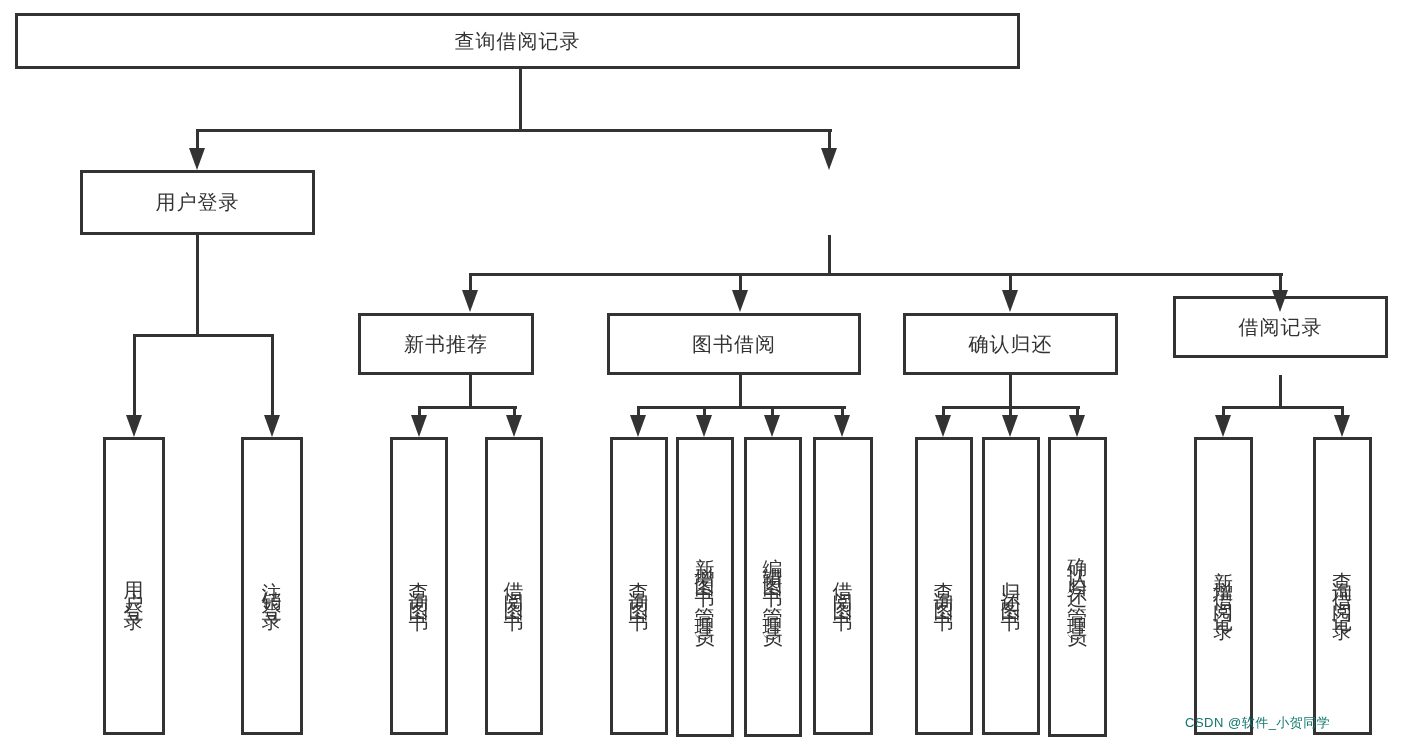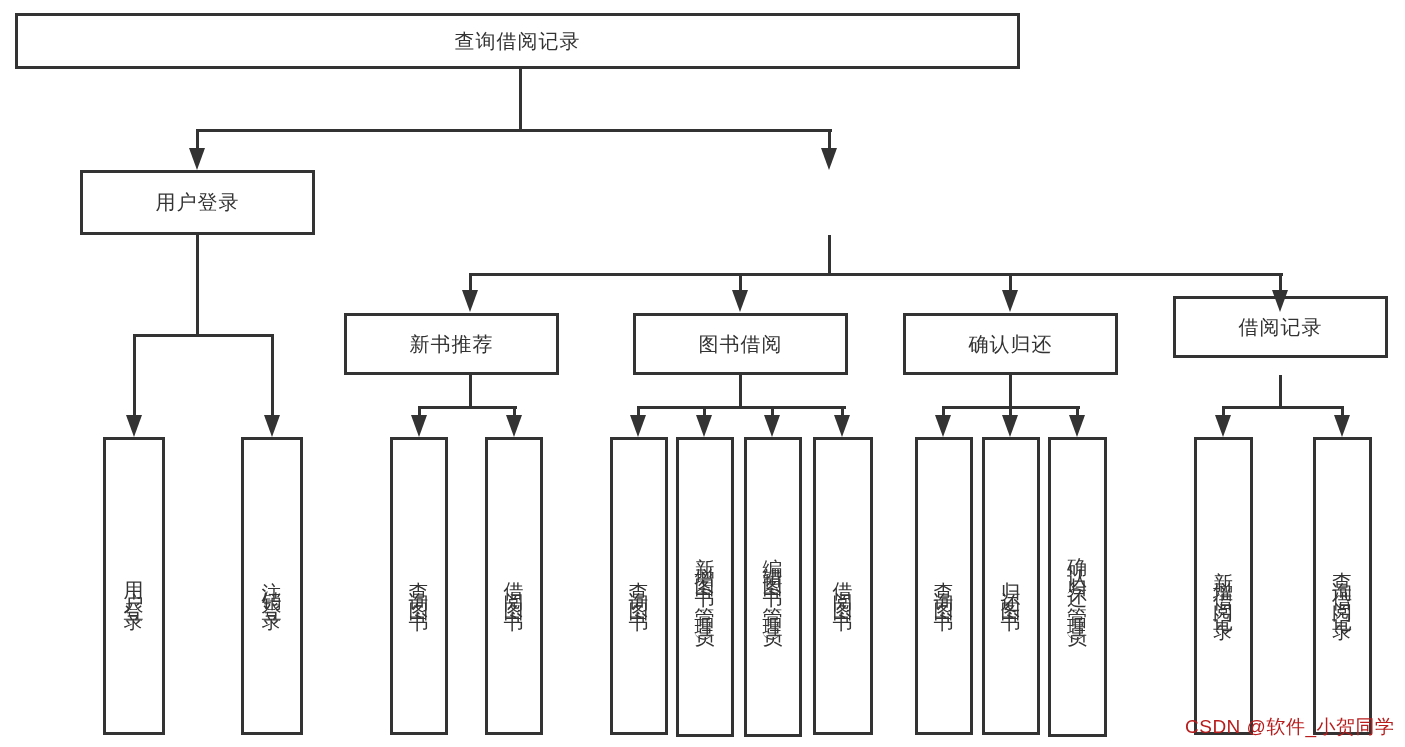--- a/index.html
+++ b/index.html
@@ -34,44 +34,44 @@
   .vl,.hl{position:absolute;background:#333333;}
   .tri{
     position:absolute;width:0;height:0;
     border-left:8px solid transparent;
     border-right:8px solid transparent;
     border-top:22px solid #333333;
   }
   .watermark{
     position:absolute;
     left:1185px;top:714px;
-    font-size:19px;
-    color:#b91c1c;
+    font-size:13px;
+    color:#0f766e;
     letter-spacing:0.5px;
     z-index:10;
     white-space:nowrap;
   }
 </style>
 </head>
 <body>
 
 <div id="stage">
 
   <div class="box h" style="left:15px;top:13px;width:1005px;height:56px">
     <span>查询借阅记录</span>
   </div>
 
   <div class="box h" style="left:80px;top:170px;width:235px;height:65px">
     <span>用户登录</span>
   </div>
 
-  <div class="box h" style="left:344px;top:313px;width:215px;height:62px">
+  <div class="box h" style="left:358px;top:313px;width:176px;height:62px">
     <span>新书推荐</span>
   </div>
-  <div class="box h" style="left:633px;top:313px;width:215px;height:62px">
+  <div class="box h" style="left:607px;top:313px;width:254px;height:62px">
     <span>图书借阅</span>
   </div>
   <div class="box h" style="left:903px;top:313px;width:215px;height:62px">
     <span>确认归还</span>
   </div>
   <div class="box h" style="left:1173px;top:296px;width:215px;height:62px">
     <span>借阅记录</span>
   </div>
 
   <div class="box v" style="left:103px;top:437px;width:62px;height:298px">

